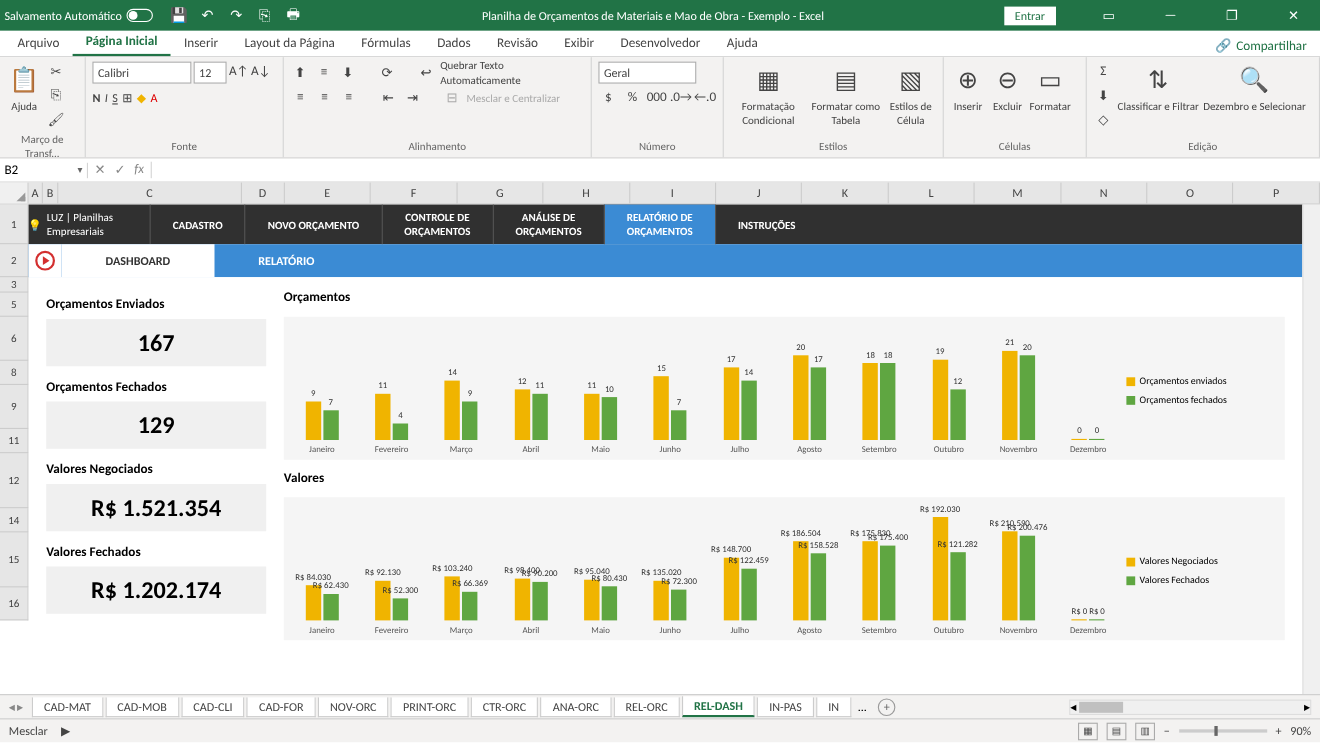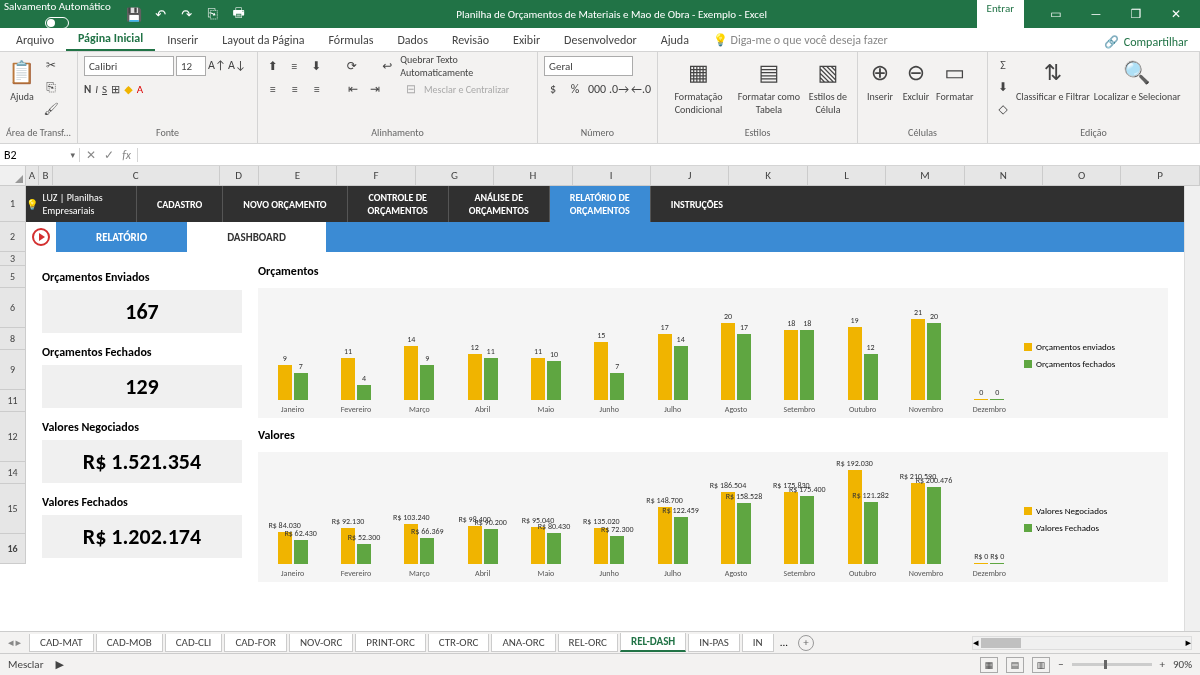--- a/index.html
+++ b/index.html
@@ -1,26 +1,26 @@
 <!DOCTYPE html>
 <html><head>
 <meta charset="utf-8">
 <style>
 * { margin: 0; padding: 0; box-sizing: border-box; font-family: 'Segoe UI', Calibri, sans-serif; }
 body { background: #fff; overflow: hidden; width: 1200px; height: 675px; position: relative; }
 
 
 .titlebar { background: #217346; height: 28px; display: flex; align-items: center; color: #fff; font-size: 11px; padding: 0 4px; }
-.titlebar .autosave { display: flex; align-items: center; gap: 4px; margin-right: 8px; flex-direction: column; }
+.titlebar .autosave { display: flex; align-items: center; gap: 4px; margin-right: 8px; }
 .titlebar .toggle { width: 24px; height: 12px; border: 1px solid #fff; border-radius: 6px; position: relative; }
 .titlebar .toggle::after { content: ''; width: 8px; height: 8px; background: #fff; border-radius: 50%; position: absolute; top: 1px; left: 1px; }
 .titlebar .qat { display: flex; gap: 10px; margin-left: 8px; }
 .titlebar .qat-icon { width: 16px; height: 16px; display: flex; align-items: center; justify-content: center; font-size: 13px; }
 .titlebar .title { flex: 1; text-align: center; }
-.titlebar .right { display: flex; gap: 0; }
+.titlebar .right { display: flex; align-items: center; gap: 16px; }
 .titlebar .signin { background: #fff; color: #217346; padding: 2px 10px; font-size: 11px; margin-right: 12px; }
 .titlebar .winbtn { width: 40px; height: 28px; display: flex; align-items: center; justify-content: center; font-size: 12px; }
 
 
 .menutabs { background: #fff; height: 24px; display: flex; align-items: flex-end; padding: 0 4px; border-bottom: 1px solid #d4d4d4; font-size: 12px; }
 .menutabs .tab { padding: 4px 12px; color: #444; cursor: pointer; }
 .menutabs .tab.active { color: #217346; border-bottom: 2px solid #217346; font-weight: 600; }
 .menutabs .share { margin-left: auto; color: #217346; padding: 2px 8px; display: flex; align-items: center; gap: 4px; }
 
 
@@ -135,41 +135,40 @@
   <div class="tab">Arquivo</div>
     <div class="tab active">Página Inicial</div>
     <div class="tab">Inserir</div>
     <div class="tab">Layout da Página</div>
     <div class="tab">Fórmulas</div>
     <div class="tab">Dados</div>
     <div class="tab">Revisão</div>
     <div class="tab">Exibir</div>
     <div class="tab">Desenvolvedor</div>
     <div class="tab">Ajuda</div>
-    <div class="tab" style="color: rgb(136, 136, 136);"><span>💡</span> Diga-me o que você deseja fazer</div>
     <div class="share">
     <span>🔗</span>
     <span>Compartilhar</span>
   </div>
 </div>
 
 <div class="ribbon">
   <div class="ribbon-group" style="width:78px">
     <div class="rg-content">
       <div class="rg-col">
         <div class="bigicon">📋</div>
         <span class="lbl">Ajuda</span>
       </div>
       <div class="rg-col" style="gap:4px">
         <span class="smicon">✂</span>
         <span class="smicon">⎘</span>
         <span class="smicon">🖌</span>
       </div>
     </div>
-    <div class="glabel">Área de Transf...</div>
+    <div class="glabel">Março de Transf...</div>
   </div>
   <div class="ribbon-group" style="width:180px">
     <div class="rg-content" style="flex-direction:column;gap:3px">
       <div class="fontrow">
         <span class="fontbox" style="width:90px">Calibri</span>
         <span class="fontbox" style="width:30px">12</span>
         <span class="smicon">A↑</span>
         <span class="smicon">A↓</span>
       </div>
       <div class="btnrow">
@@ -262,21 +261,21 @@
         <span class="smicon">Σ</span>
         <span class="smicon">⬇</span>
         <span class="smicon">◇</span>
       </div>
       <div class="rg-col">
           <div class="bigicon">⇅</div>
           <span class="lbl">Classificar e Filtrar</span>
         </div>
       <div class="rg-col">
           <div class="bigicon">🔍</div>
-          <span class="lbl">Localizar e Selecionar</span>
+          <span class="lbl">Dezembro e Selecionar</span>
         </div>
     </div>
     <div class="glabel">Edição</div>
   </div>
 </div>
 
 <div class="formulabar">
   <div class="namebox">
       <span>B2</span>
     </div>
@@ -313,21 +312,21 @@
     <div class="r" style="height: 30px;">2</div>
     <div class="r" style="height: 14px;">3</div>
     <div class="r" style="height: 22px;">5</div>
     <div class="r" style="height: 40px;">6</div>
     <div class="r" style="height: 22px;">8</div>
     <div class="r" style="height: 40px;">9</div>
     <div class="r" style="height: 22px;">11</div>
     <div class="r" style="height: 50px;">12</div>
     <div class="r" style="height: 22px;">14</div>
     <div class="r" style="height: 50px;">15</div>
-    <div class="r" style="height: 30px; font-weight: bold;">16</div>
+    <div class="r" style="height: 30px;">16</div>
   </div>
 
 <div class="dash-area">
   <div class="navbar1" id="nav1">
     <div class="logo">
       <span>💡</span>
       <span>LUZ | Planilhas Empresariais</span>
     </div>
   <div class="navbtn">CADASTRO</div>
       <div class="navbtn">NOVO ORÇAMENTO</div>
@@ -335,22 +334,22 @@
       <div class="navbtn">ANÁLISE DE<br>ORÇAMENTOS</div>
       <div class="navbtn active">RELATÓRIO DE<br>ORÇAMENTOS</div>
       <div class="navbtn">INSTRUÇÕES</div>
     </div>
   <div class="navbar2" id="nav2">
     <div class="play">
       <div class="play-circle">
           <div class="play-tri"></div>
         </div>
     </div>
-  <div class="subbtn">RELATÓRIO</div>
-      <div class="subbtn active">DASHBOARD</div>
+  <div class="subbtn active">DASHBOARD</div>
+      <div class="subbtn">RELATÓRIO</div>
     </div>
   <div class="dash-body">
     <div class="kpis" id="kpis">
         <div class="kpi-label">Orçamentos Enviados</div>
         <div class="kpi-val">167</div>
         <div class="kpi-label">Orçamentos Fechados</div>
         <div class="kpi-val">129</div>
         <div class="kpi-label">Valores Negociados</div>
         <div class="kpi-val">R$ 1.521.354</div>
         <div class="kpi-label">Valores Fechados</div>

